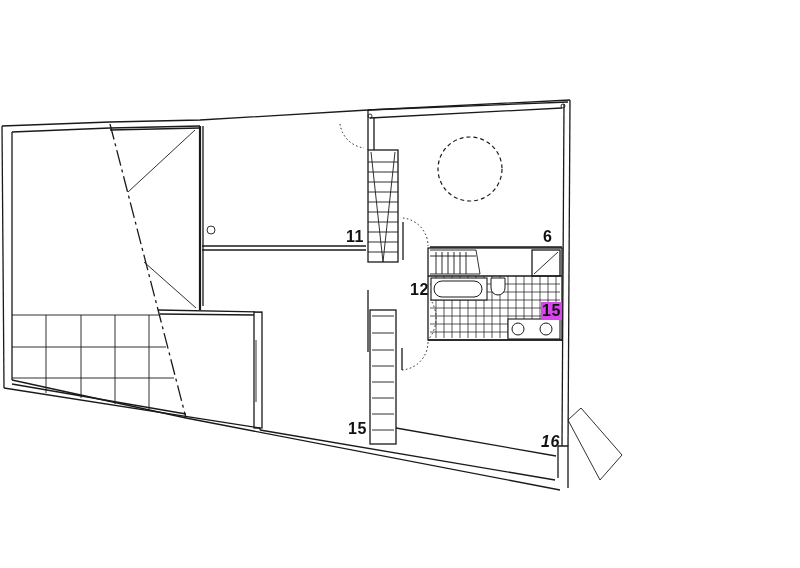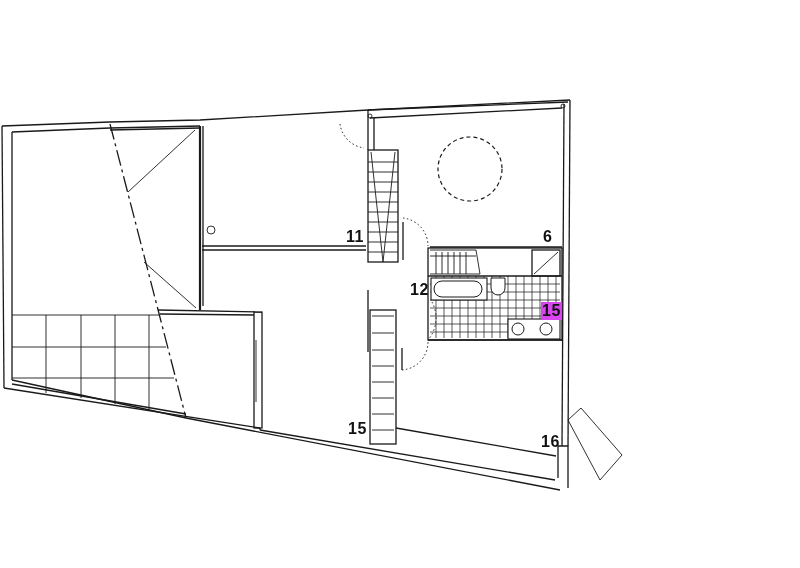--- a/index.html
+++ b/index.html
@@ -175,13 +175,13 @@
   <g>
     <polygon class="thin" points="568,420 581,408 622,455 600,480"></polygon>
   </g>
 </svg>
 
 <div class="label" style="left:346px; top:228px;">11</div>
 <div class="label" style="left:410px; top:281px;">12</div>
 <div class="label" style="left:348px; top:420px;">15</div>
 <div class="label" style="left:543px; top:228px;">6</div>
 <div class="label" style="left:541px; top:302px; background:#d946ef; padding:0 1px;">15</div>
-<div class="label" style="left:541px; top:433px;">16</div>
+<div class="label" style="left:541px; top:433px;font-style:italic;">16</div>
 
 </body></html>

